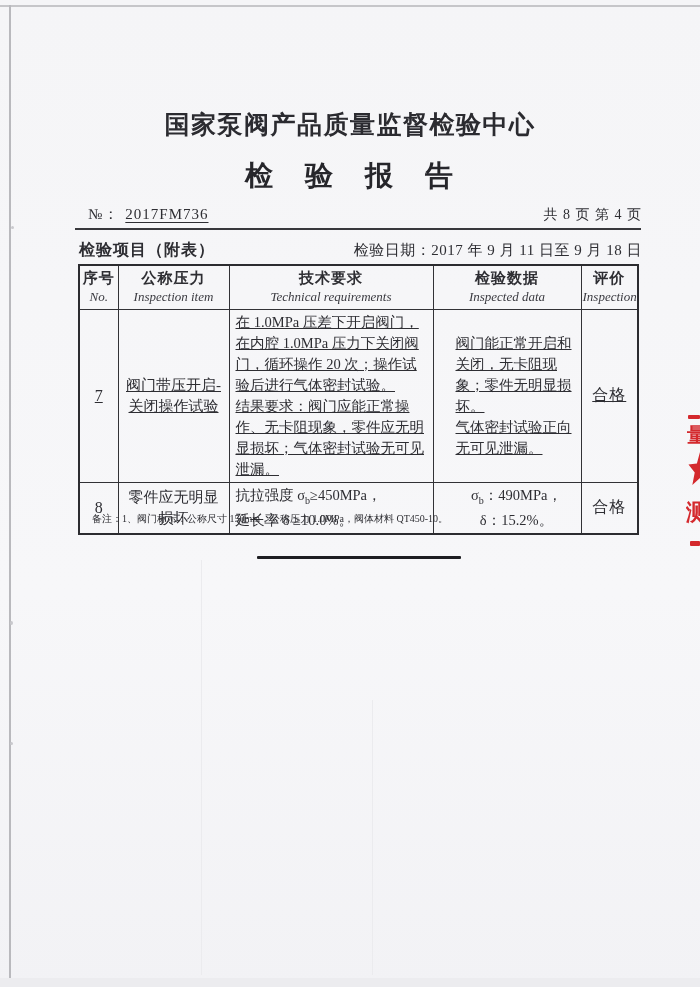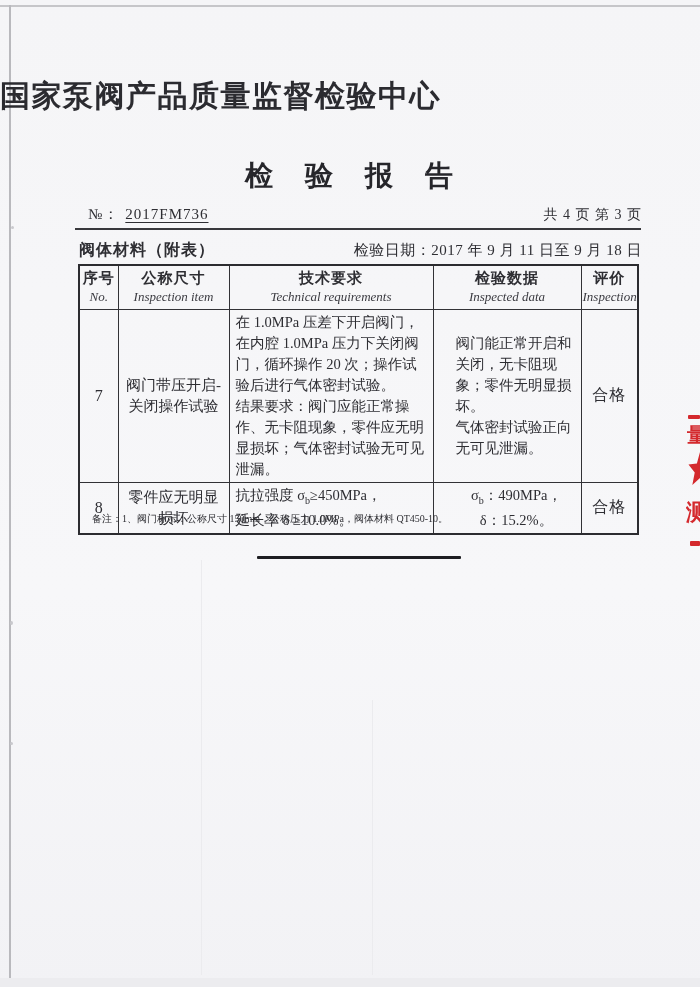--- a/index.html
+++ b/index.html
@@ -25,22 +25,23 @@
   }
   .edge-bottom {
     position: absolute; left: 0; right: 0; bottom: 0; height: 9px;
     background: #ececef;
   }
   .fold-line { position: absolute; width: 1px; background: #ebebee; }
   .fold-1 { left: 201px; top: 560px; bottom: 12px; }
   .fold-2 { left: 372px; top: 700px; bottom: 12px; }
 
   .center-name {
-    position: absolute; top: 76px; left: 0; right: 0;
-    font-size: 30px; font-weight: 600; letter-spacing: 1.5px;
+    position: absolute; top: 108px; left: 0; right: 0;
+    text-align: center;
+    font-size: 25px; font-weight: 600; letter-spacing: 1.5px;
     color: #2b2b30;
   }
   .report-title {
     position: absolute; top: 157px; left: 0; right: 0;
     text-align: center;
     font-size: 28px; font-weight: 700; letter-spacing: 2px;
     color: #26262b;
   }
   .no-line {
     position: absolute; top: 205px; left: 88px; right: 58px;
@@ -80,21 +81,21 @@
   }
   table.report { border: 2px solid #2c2c30; }
   th .zh { display: block; font-size: 15px; font-weight: 600; letter-spacing: 1px; }
   th .en { display: block; font-size: 13px; color: #3a3a40; margin-top: 1px; font-style: italic; }
   tr.head-row th { height: 44px; padding: 2px 1px; text-align: center; }
   td.cell-no { text-align: center; font-size: 16px; }
   td.cell-item { text-align: center; font-size: 15px; line-height: 21px; padding: 2px 5px; }
   td.cell-req { font-size: 14.5px; line-height: 21px; padding: 2px 4px 2px 6px; vertical-align: middle; }
   td.cell-data { font-size: 14.5px; line-height: 21px; padding: 2px 3px 2px 22px; }
   td.cell-eval { text-align: center; font-size: 16px; letter-spacing: 1px; }
-  tr.row-7 td { height: 150px; }
+  tr.row-7 td { height: 150px; text-decoration: underline; }
   tr.row-8 td { height: 45px; }
   tr.row-8 td.cell-data { text-align: center; }
   sub.sigma-sub { font-size: 10px; }
 
   .notes { position: absolute; left: 92px; top: 508px; font-size: 10px; line-height: 22px; color: #2e2e33; }
   .note-line-2 { margin-left: 27px; }
   .end-rule {
     position: absolute; top: 556px; left: 257px; width: 204px; height: 3px;
     background: #1e1e22; border-radius: 1px;
   }
@@ -132,47 +133,47 @@
   <div class="speck speck-2"></div>
   <div class="speck speck-3"></div>
 
   <div class="center-name">国家泵阀产品质量监督检验中心</div>
   <div class="report-title">检　验　报　告</div>
 
   <div class="no-line">
     <span>
       <span class="no-label">№：</span><span class="no-value">2017FM736</span>
     </span>
-    <span class="pagination">共 4 页 第 3 页</span>
+    <span class="pagination">共 8 页 第 4 页</span>
   </div>
   <div class="head-rule"></div>
 
   <div class="result-line">
-    <span class="result-title">阀体材料（附表）</span>
+    <span class="result-title">检验项目（附表）</span>
     <span class="date-text">
       <span>检验日期：</span><span>2017 年 9 月 11 日至 9 月 18 日</span>
     </span>
   </div>
 
   <table class="report">
     <colgroup>
       <col class="c-no">
         <col class="c-item">
         <col class="c-req">
         <col class="c-data">
         <col class="c-eval">
     </colgroup>
     <tbody>
         <tr class="head-row">
       <th>
         <span class="zh">序号</span>
         <span class="en">No.</span>
       </th>
       <th>
-        <span class="zh">公称尺寸</span>
+        <span class="zh">公称压力</span>
         <span class="en">Inspection item</span>
       </th>
       <th>
         <span class="zh">技术要求</span>
         <span class="en">Technical requirements</span>
       </th>
       <th>
         <span class="zh">检验数据</span>
         <span class="en">Inspected data</span>
       </th>

